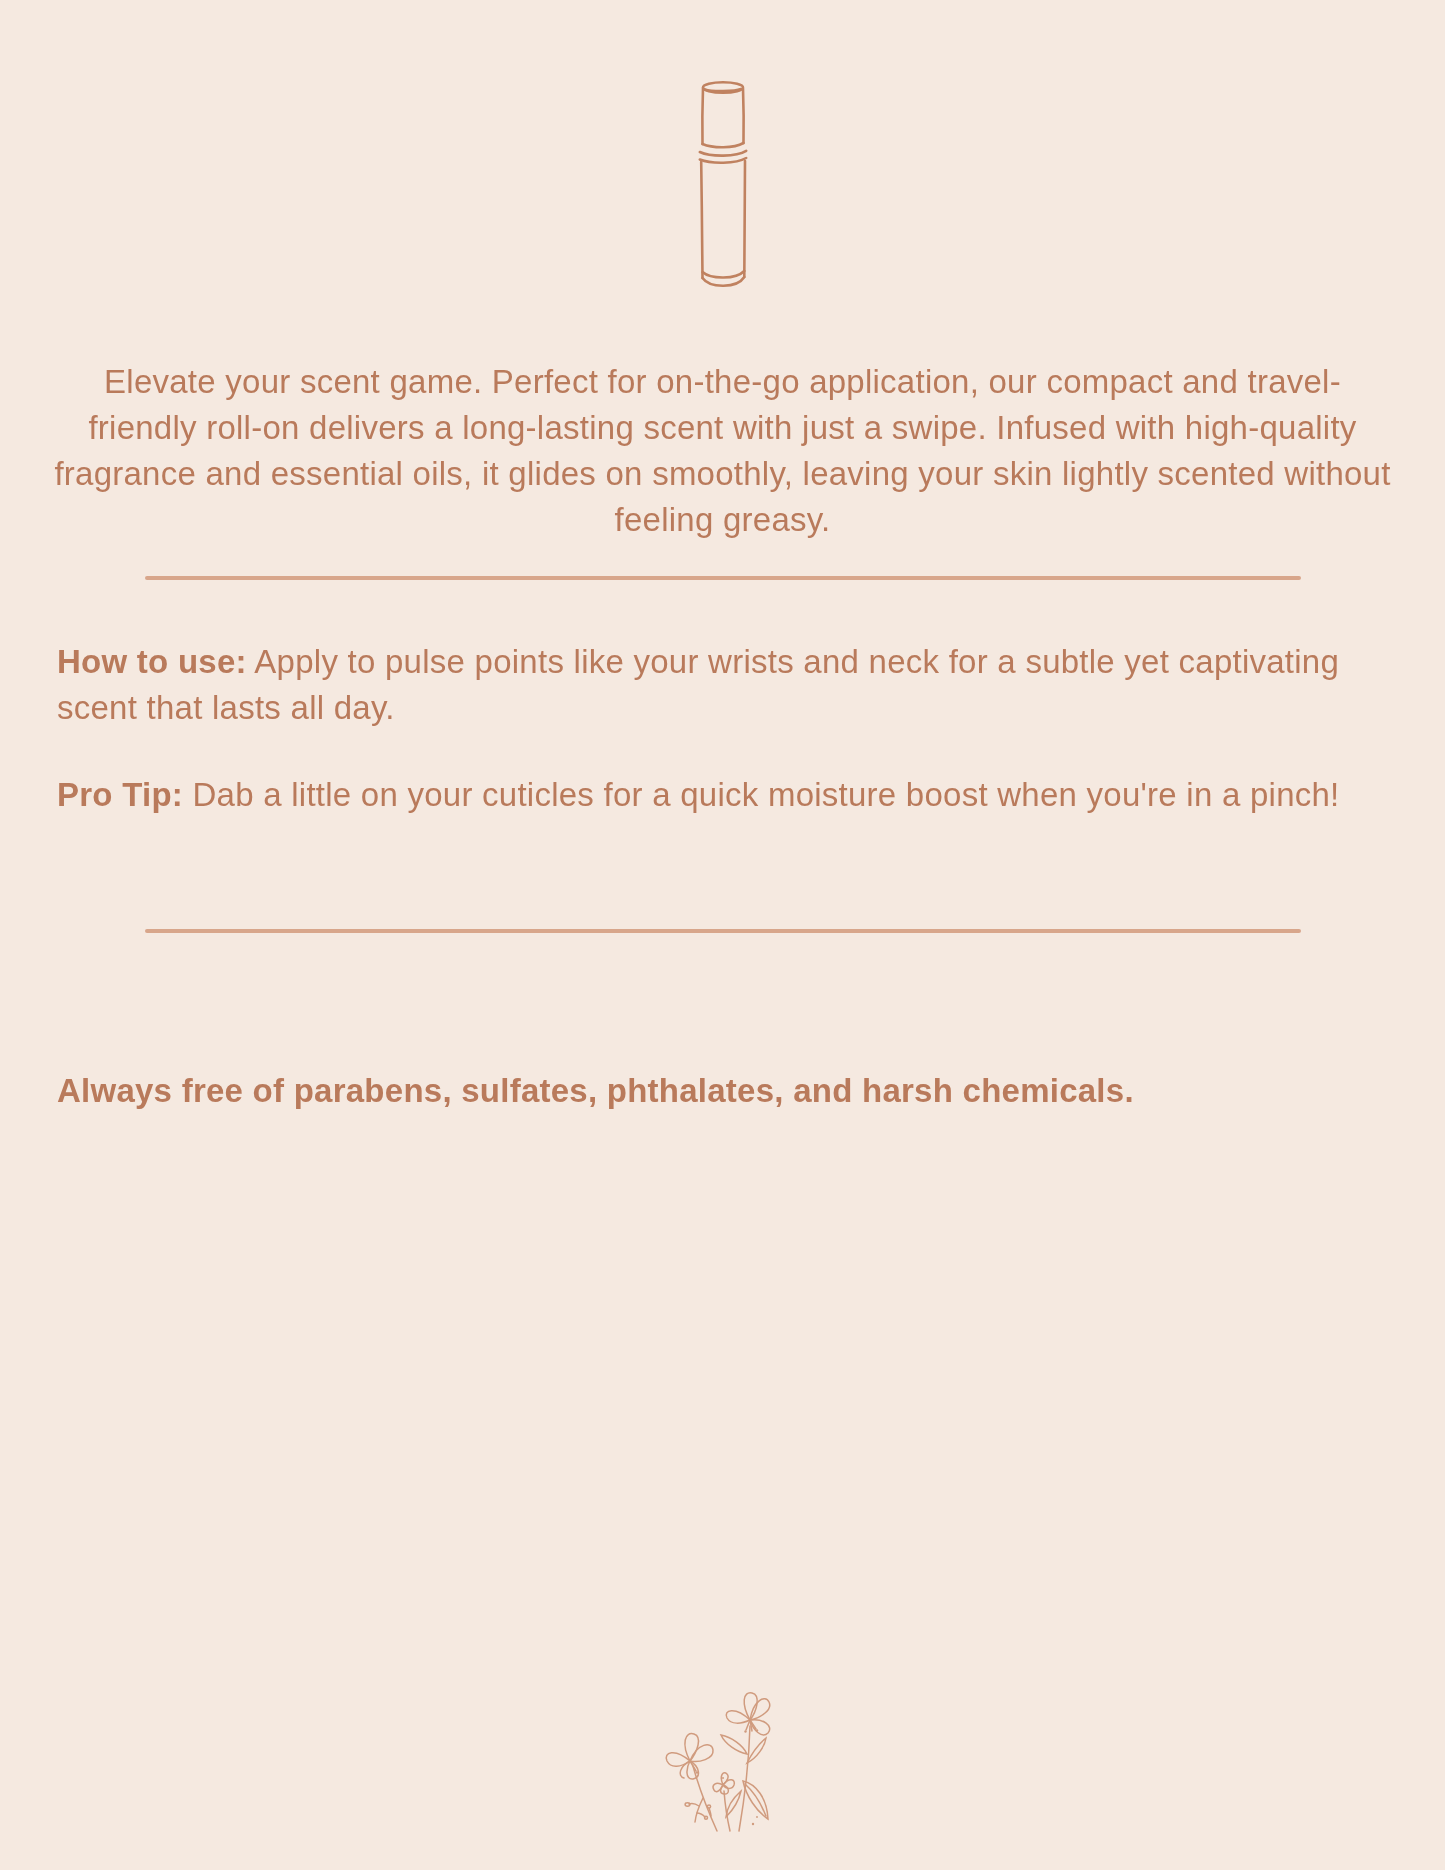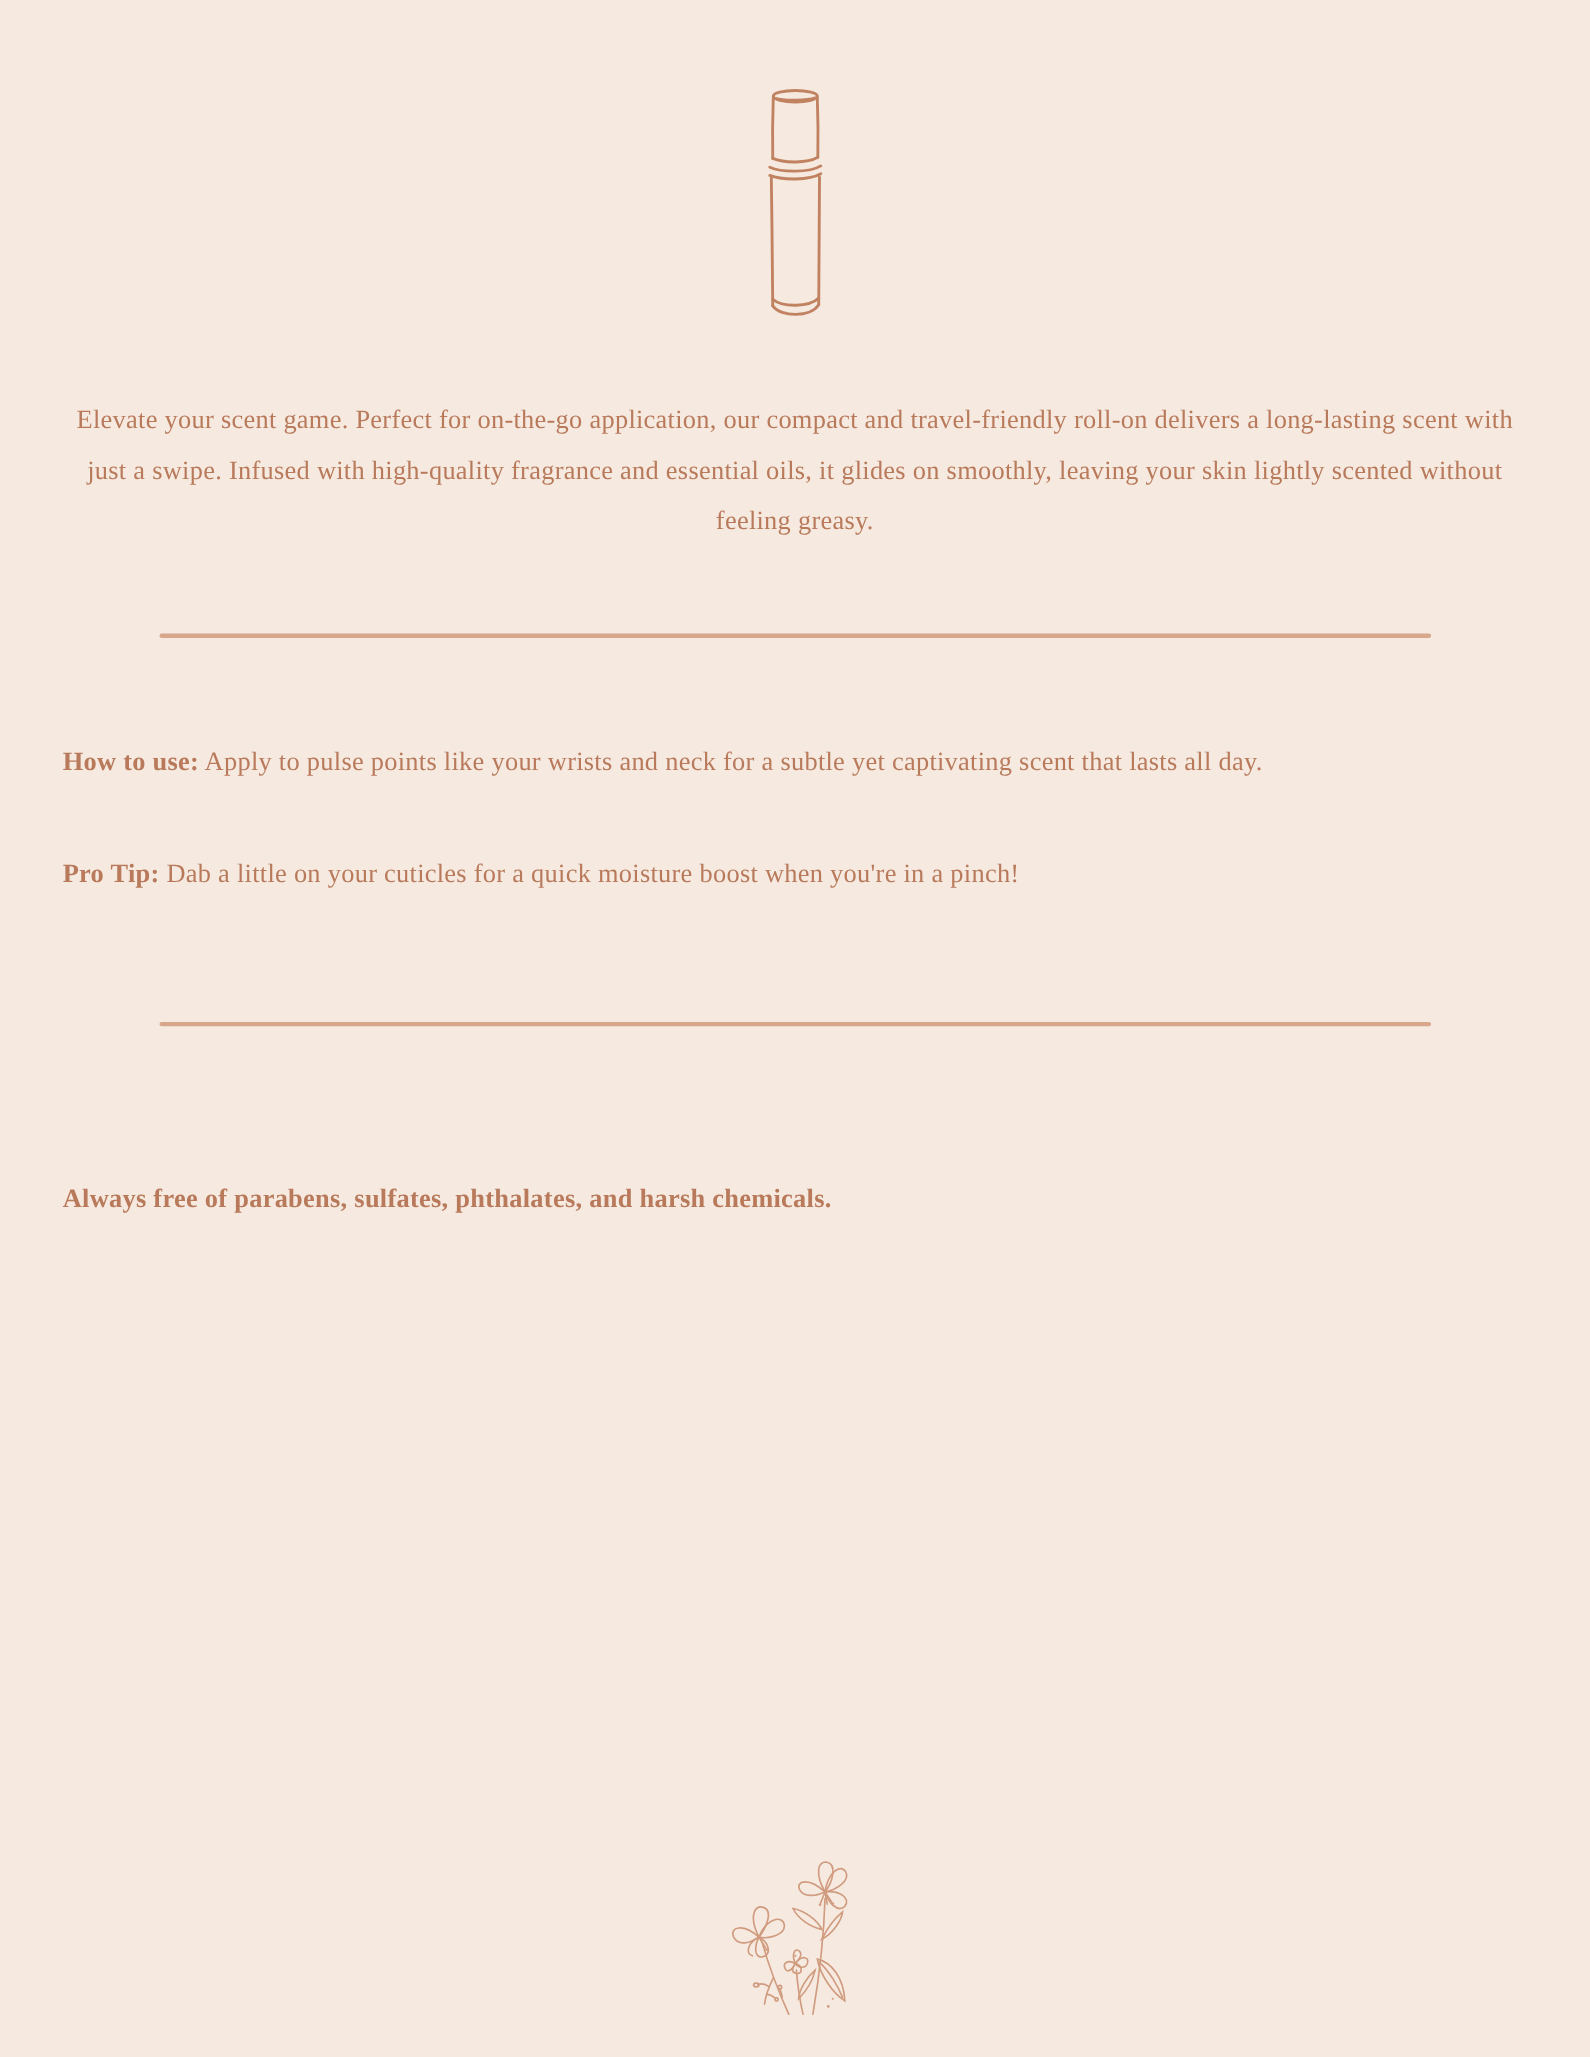--- a/index.html
+++ b/index.html
@@ -10,23 +10,23 @@
     --flower-color:#d09b7e;
   }
   *{box-sizing:border-box;}
   html,body{margin:0;padding:0;}
   body{background:#fff;}
   .page{
     position:relative;
     width:1445px;
     height:1870px;
     background:var(--background-color);
-    font-family:Liberation Serif, serif;
+    font-family:Liberation Sans, sans-serif;
     color:var(--text-color);
-    font-size:24px;
+    font-size:33px;
     letter-spacing:0.25px;
     overflow:hidden;
   }
   p{margin:0;}
   strong{font-weight:700;}
   .bottle-illustration{
     position:absolute;
     top:80px;
     left:50%;
     transform:translateX(-50%);
@@ -49,21 +49,20 @@
     border-radius:2px;
   }
   .divider-top{top:576px;}
   .divider-bottom{top:929px;}
   .howto{
     position:absolute;
     top:639px;
     left:57px;
     width:1340px;
     line-height:46px;
-    margin-top:31px;
   }
   .protip{
     position:absolute;
     top:772px;
     left:57px;
     width:1340px;
     line-height:46px;
   }
   .details{
     position:absolute;

